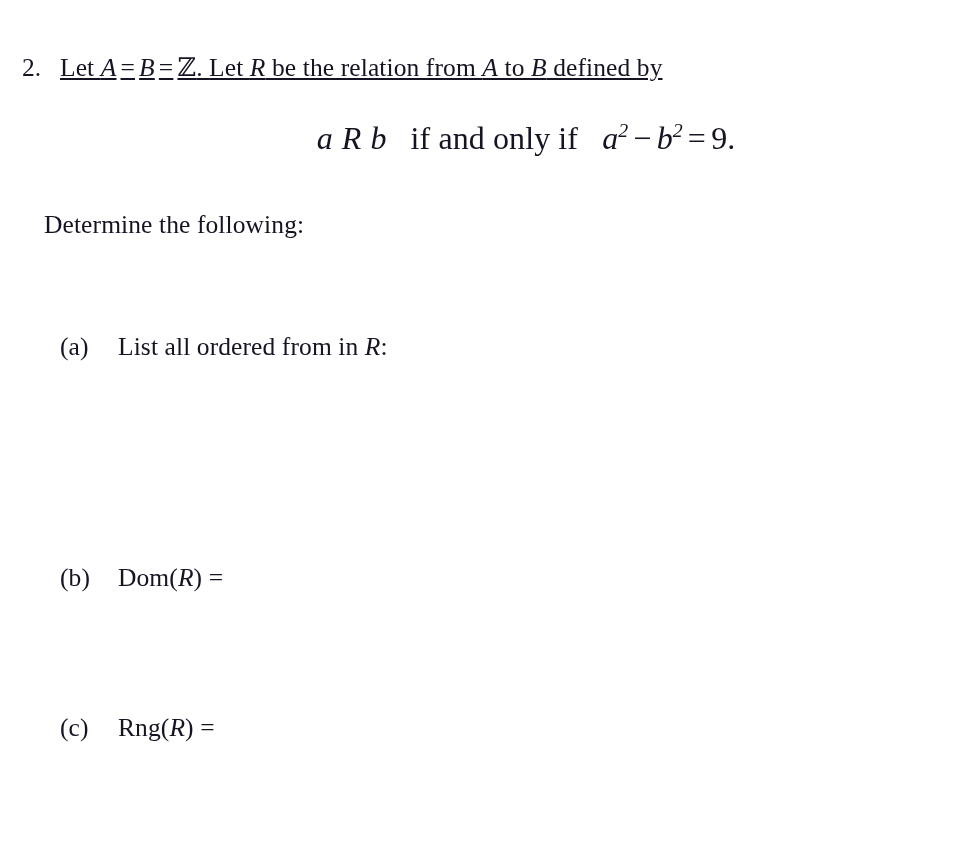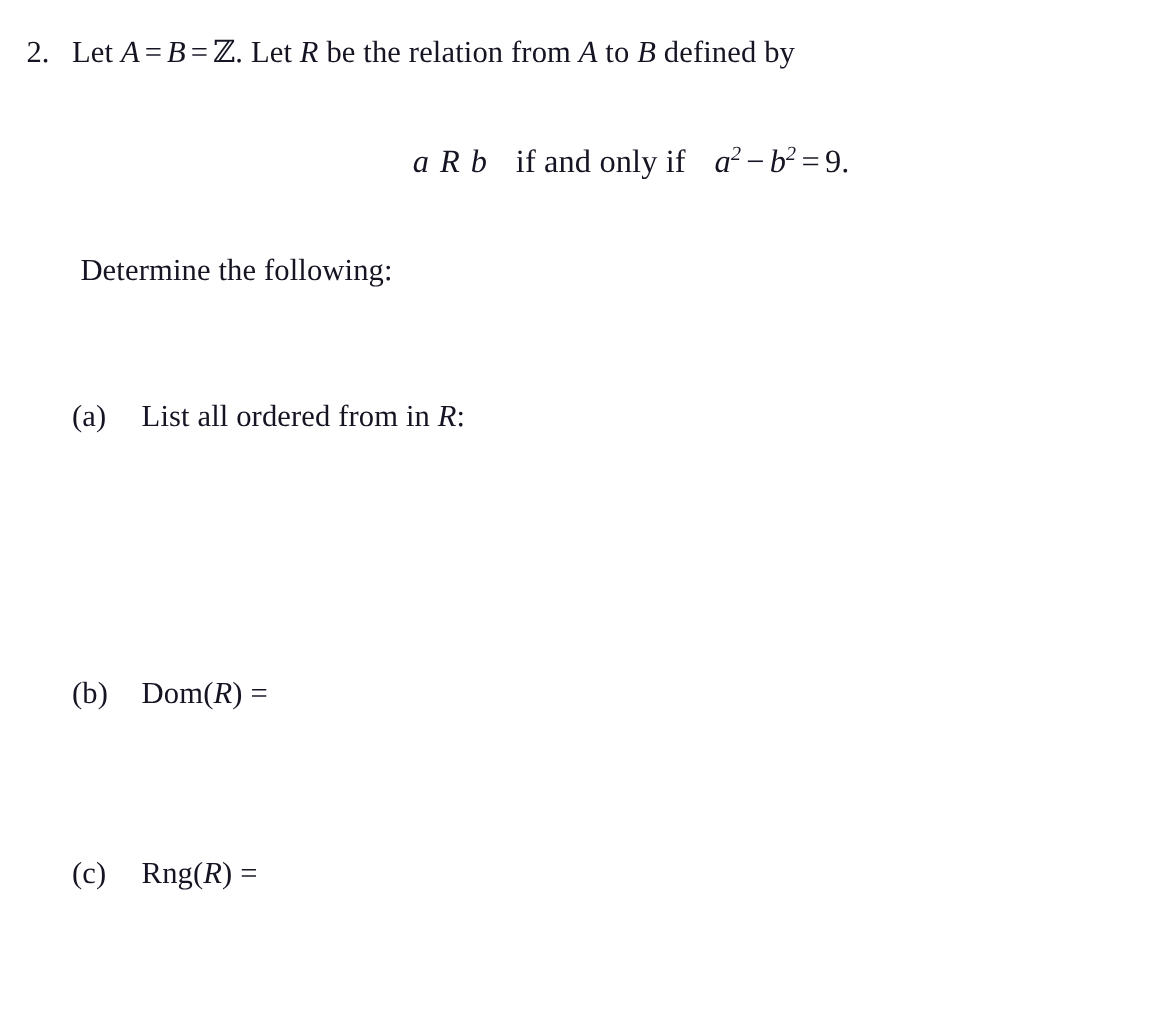--- a/index.html
+++ b/index.html
@@ -53,43 +53,44 @@
     position: absolute;
     font-size: 25.5px;
     line-height: 1.25;
     white-space: nowrap;
     letter-spacing: 0.1px;
   }
 
   
   .stem {
     left: 22px;
-    top: 28px;
+    top: 52px;
+    text-decoration: underline;
   }
   .stem .num {
     display: inline-block;
     width: 38px;
     font-style: normal;
   }
 
   .display-eq {
     left: 0;
     top: 118px;
     width: 824px;
     text-align: center;
-    font-size: 27px;
+    font-size: 32px;
     padding-left: 228px;
     box-sizing: border-box;
     white-space: nowrap;
   }
   .display-eq .gap-lg { display: inline-block; width: 24px; }
   .display-eq .gap-sm { display: inline-block; width: 9px; }
 
   .determine {
-    left: 67px;
+    left: 44px;
     top: 209px;
     font-family: Liberation Serif, serif;
   }
 
   .part {
     left: 60px;
   }
   .part .tag {
     display: inline-block;
     width: 58px;

